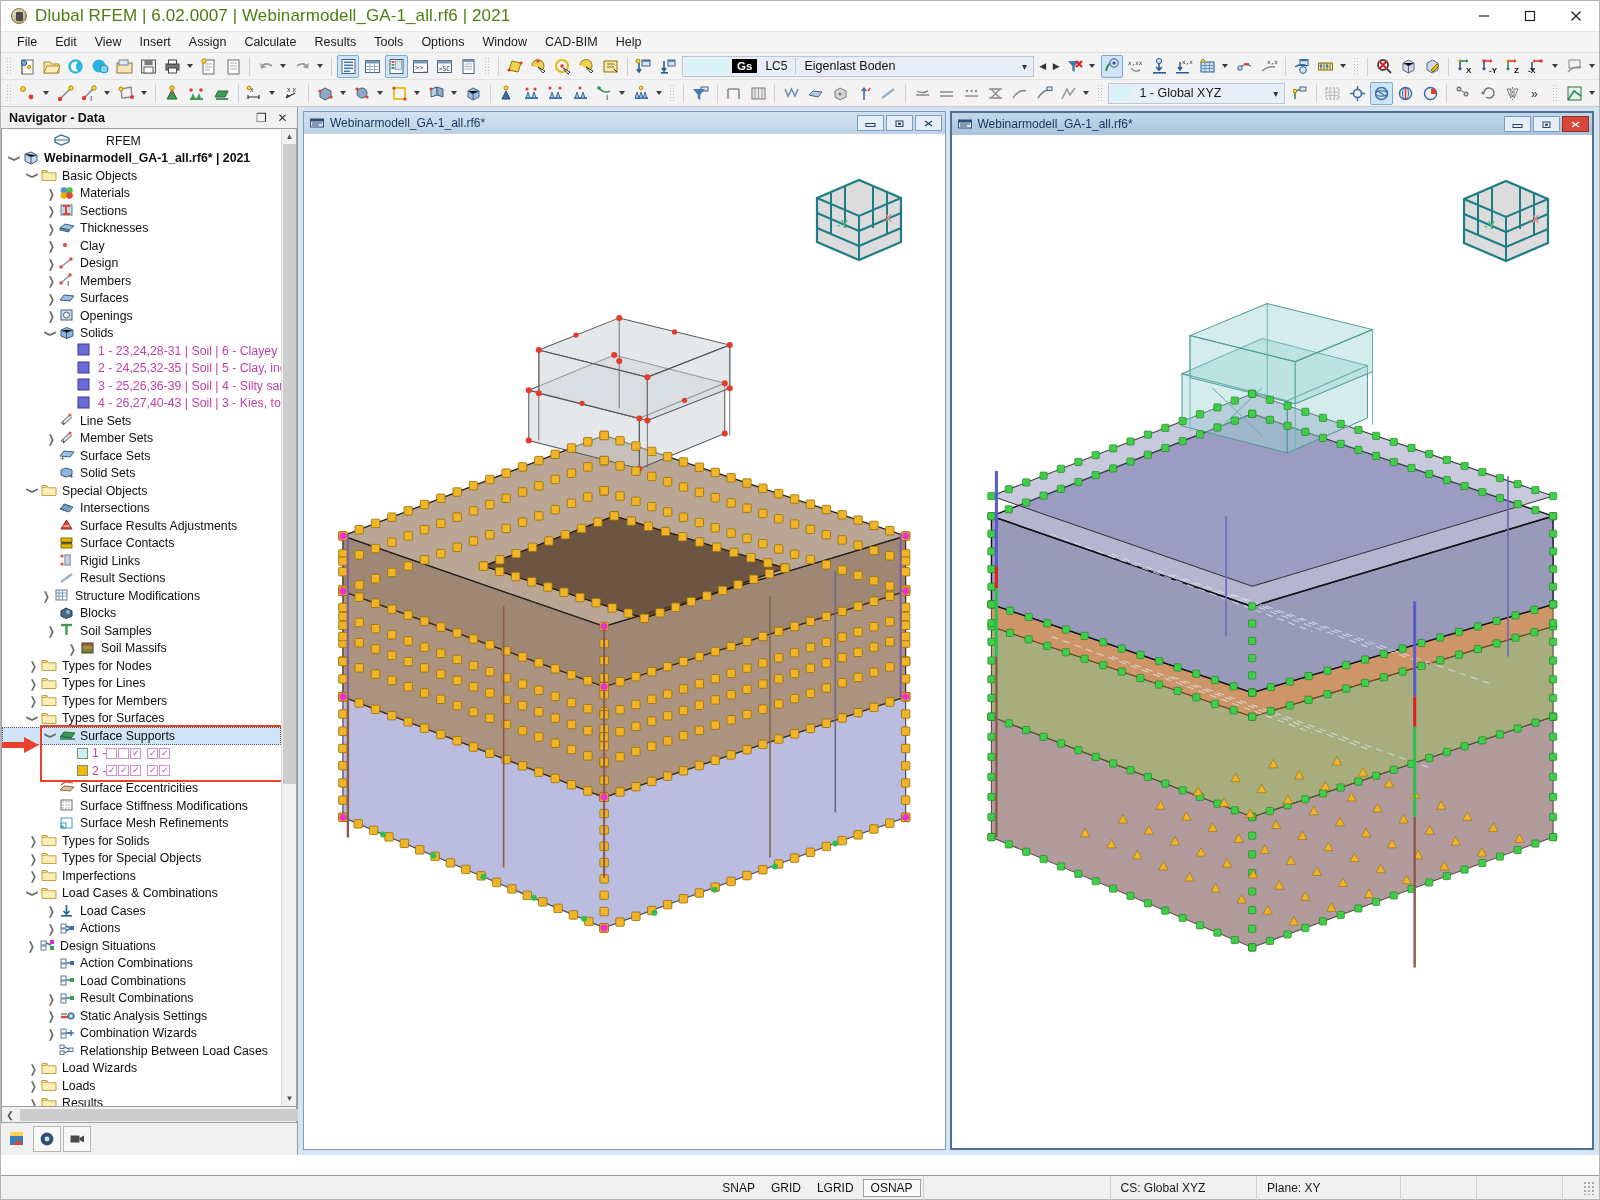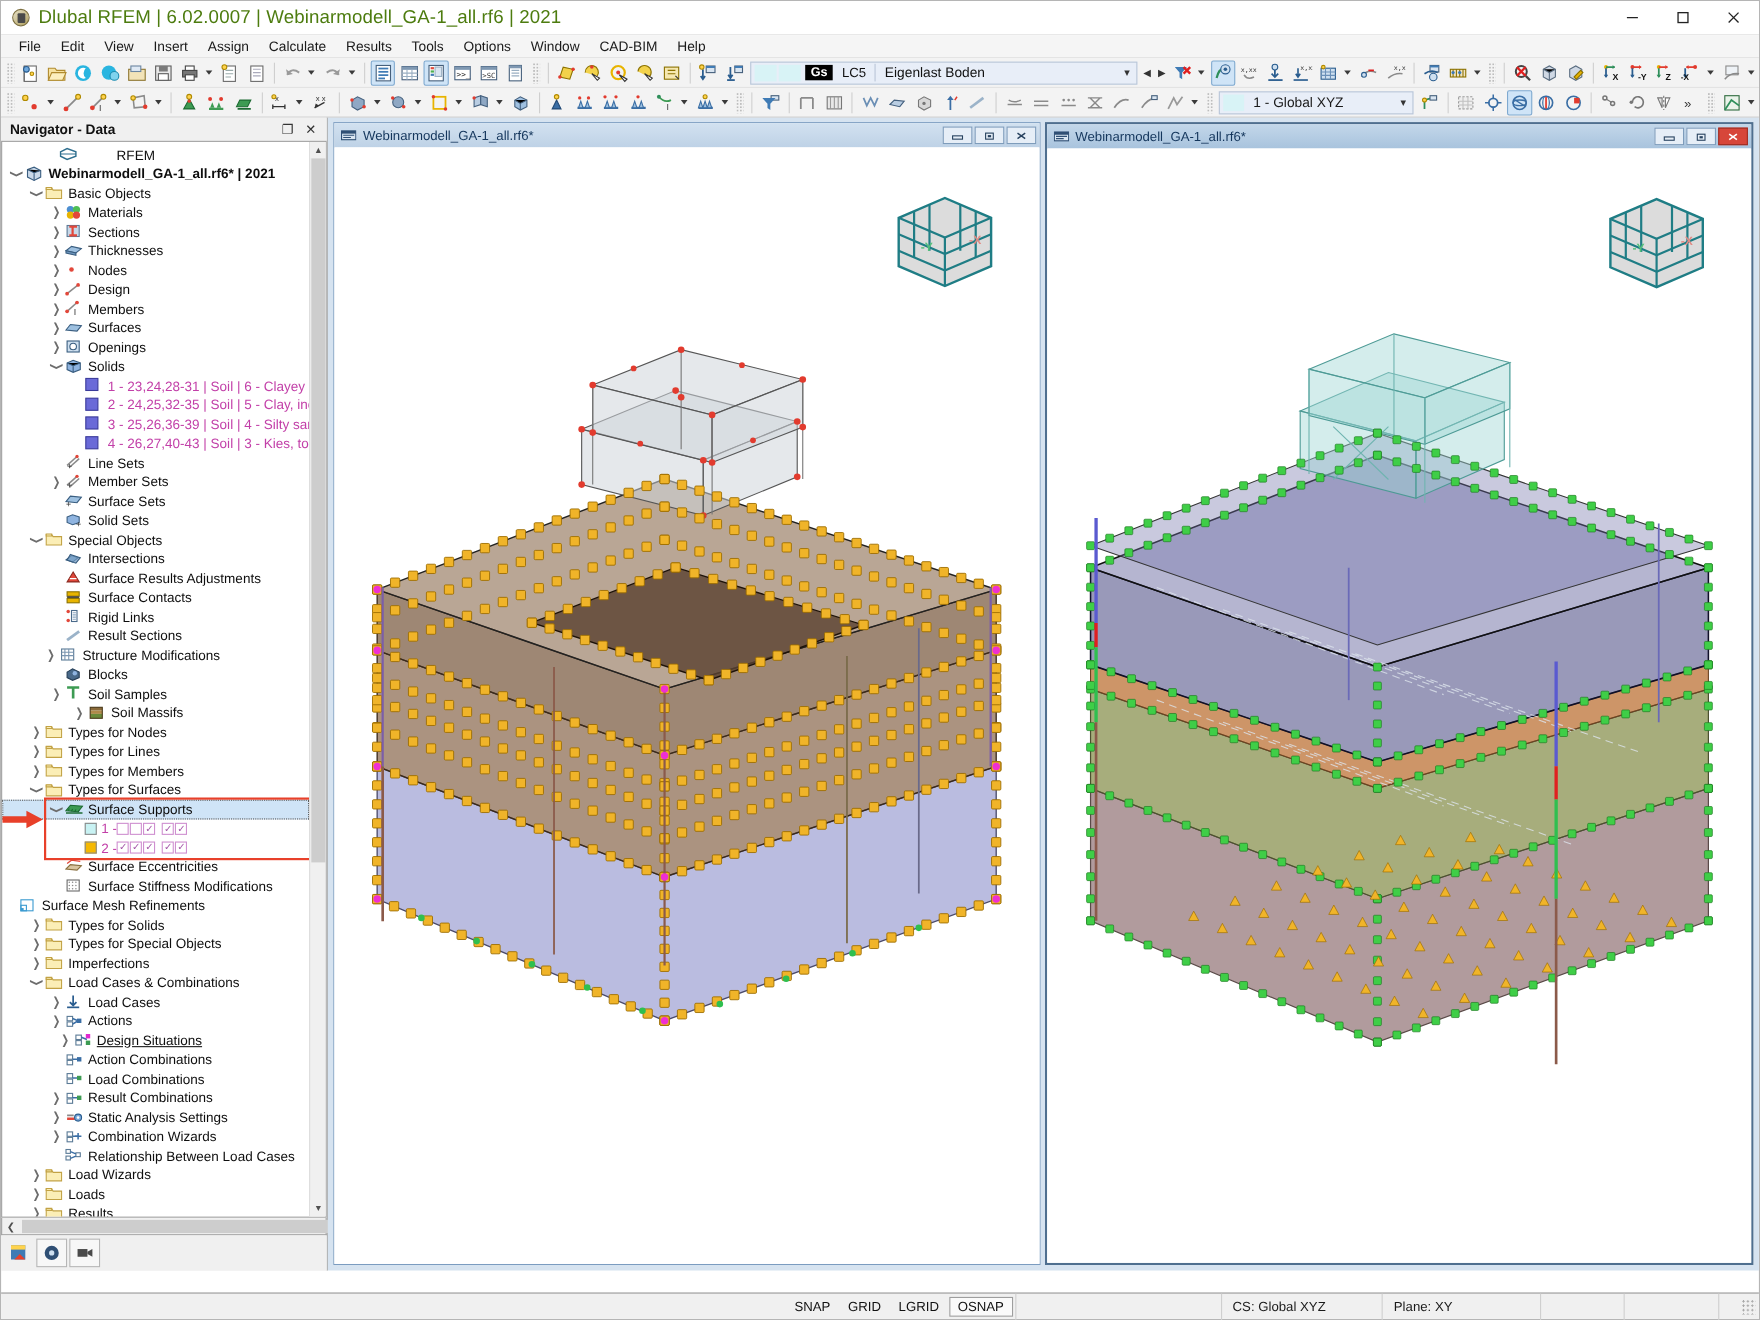--- a/index.html
+++ b/index.html
@@ -964,21 +964,21 @@
                   <path d="M1 7 L6 3 L15 5 L10 9z" fill="#9dc0e0" stroke="#3a5e80"></path>
                   <path d="M1 7 L1 9 L10 11 L10 9z" fill="#6f98c0" stroke="#3a5e80"></path>
                 </svg></span>
               <span class="lbl">Thicknesses</span>
             </div>
             <div class="row" style="padding-left: 42px;">
               <span class="exp c"></span>
               <span class="ico"><svg width="16" height="14">
                   <circle cx="6" cy="7" r="2.1" fill="#e2473a"></circle>
                 </svg></span>
-              <span class="lbl">Nodes</span>
+              <span class="lbl">Clay</span>
             </div>
             <div class="row" style="padding-left: 42px;">
               <span class="exp c"></span>
               <span class="ico"><svg width="16" height="14">
                   <path d="M2 11 L12 3" stroke="#8a8a8a" stroke-width="1.4"></path>
                   <circle cx="12" cy="3" r="1.7" fill="#e2473a"></circle>
                   <circle cx="2" cy="11" r="1.7" fill="#e2473a"></circle>
                 </svg></span>
               <span class="lbl">Design</span>
             </div>
@@ -1243,21 +1243,21 @@
                     <circle cx="4" cy="7" r=".7"></circle>
                     <circle cx="7" cy="7" r=".7"></circle>
                     <circle cx="10" cy="7" r=".7"></circle>
                     <circle cx="4" cy="10" r=".7"></circle>
                     <circle cx="7" cy="10" r=".7"></circle>
                     <circle cx="10" cy="10" r=".7"></circle>
                   </g>
                 </svg></span>
               <span class="lbl">Surface Stiffness Modifications</span>
             </div>
-            <div class="row" style="">
+            <div class="row" style="padding-left: 42px;">
               <span class="exp"></span>
               <span class="ico"><svg width="16" height="14">
                   <rect x="2" y="2" width="11" height="10" fill="#fff" stroke="#3a9ad0"></rect>
                   <rect x="2" y="7" width="5" height="5" fill="none" stroke="#3a9ad0"></rect>
                   <rect x="2" y="9.5" width="2.5" height="2.5" fill="#3a9ad0"></rect>
                 </svg></span>
               <span class="lbl">Surface Mesh Refinements</span>
             </div>
             <div class="row" style="padding-left: 24px;">
               <span class="exp c"></span>
@@ -1302,21 +1302,21 @@
             <div class="row" style="padding-left: 42px;">
               <span class="exp c"></span>
               <span class="ico"><svg width="16" height="14">
                   <rect x="2" y="3" width="5" height="4" fill="#fff" stroke="#5a7a96"></rect>
                   <rect x="2" y="8" width="5" height="4" fill="#fff" stroke="#5a7a96"></rect>
                   <path d="M7 5 L12 7 L7 10" fill="none" stroke="#3a6ea5" stroke-width="1.5"></path>
                   <rect x="11" y="5" width="4" height="4" fill="#3a6ea5"></rect>
                 </svg></span>
               <span class="lbl">Actions</span>
             </div>
-            <div class="row" style="padding-left: 50px; text-decoration: underline;">
+            <div class="row" style="padding-left: 22px;">
               <span class="exp c"></span>
               <span class="ico"><svg width="16" height="14">
                   <rect x="2" y="3" width="5" height="4" fill="#fff" stroke="#5a7a96"></rect>
                   <rect x="2" y="8" width="5" height="4" fill="#fff" stroke="#5a7a96"></rect>
                   <path d="M7 5 L12 7" stroke="#3a6ea5" stroke-width="1.5"></path>
                   <rect x="11" y="2" width="4" height="4" fill="#e02ad0"></rect>
                   <rect x="11" y="8" width="4" height="4" fill="#3d9b53"></rect>
                 </svg></span>
               <span class="lbl">Design Situations</span>
             </div>

